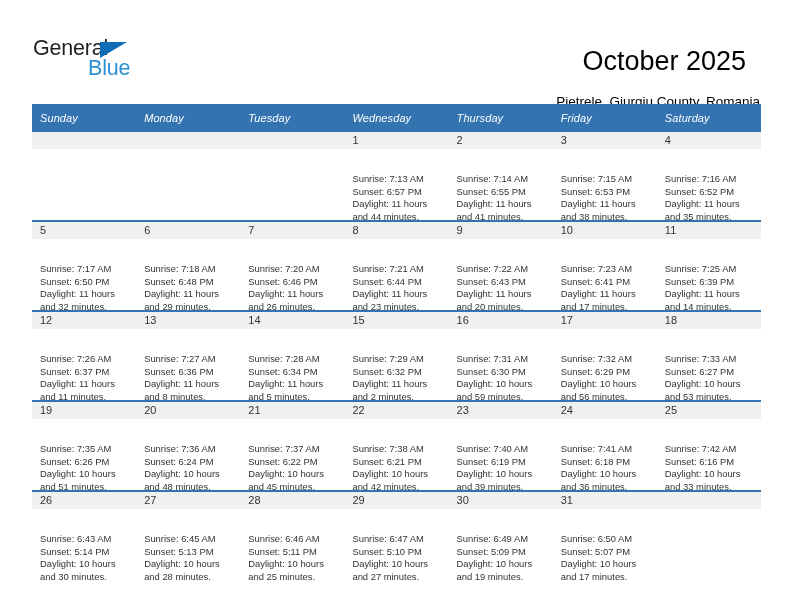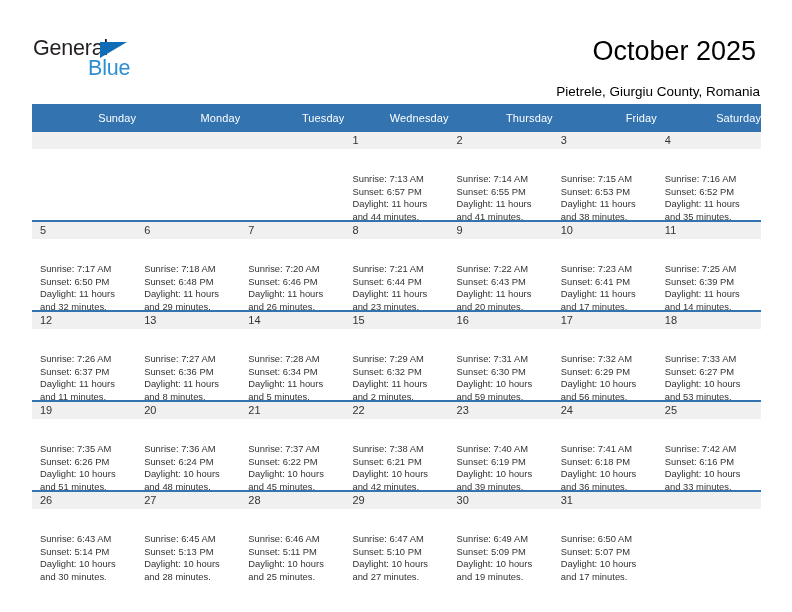--- a/index.html
+++ b/index.html
@@ -71,21 +71,21 @@
     position: absolute;
     right: 32px;
     top: 30px;
     text-align: right;
   }
   .cal-title {
     font-size: 27px;
     color: #000000;
     line-height: 34px;
     font-weight: normal;
-    margin: 4px;
+    margin: 14px;
     white-space: nowrap;
   }
   .cal-subtitle {
     font-size: 13.5px;
     color: #000000;
     line-height: 20px;
     margin: 14px 0 0 0;
     white-space: nowrap;
   }
 
@@ -97,24 +97,25 @@
     width: 729px;
     border-collapse: collapse;
     table-layout: fixed;
   }
   .cal-table th {
     background: #3273ب0;
     background: #3273b0;
     color: #ffffff;
     font-size: 11px;
     font-weight: normal;
-    text-align: right;
+    text-align: left;
     padding: 5px 0 5px 8px;
     height: 18px;
     letter-spacing: 0.1px;
+    font-style: italic;
   }
   .week-row > td {
     vertical-align: top;
     padding: 0;
     border-top: 2px solid #3273b0;
   }
   .week-row.first-week > td {
     border-top: none;
   }
   .cell {

